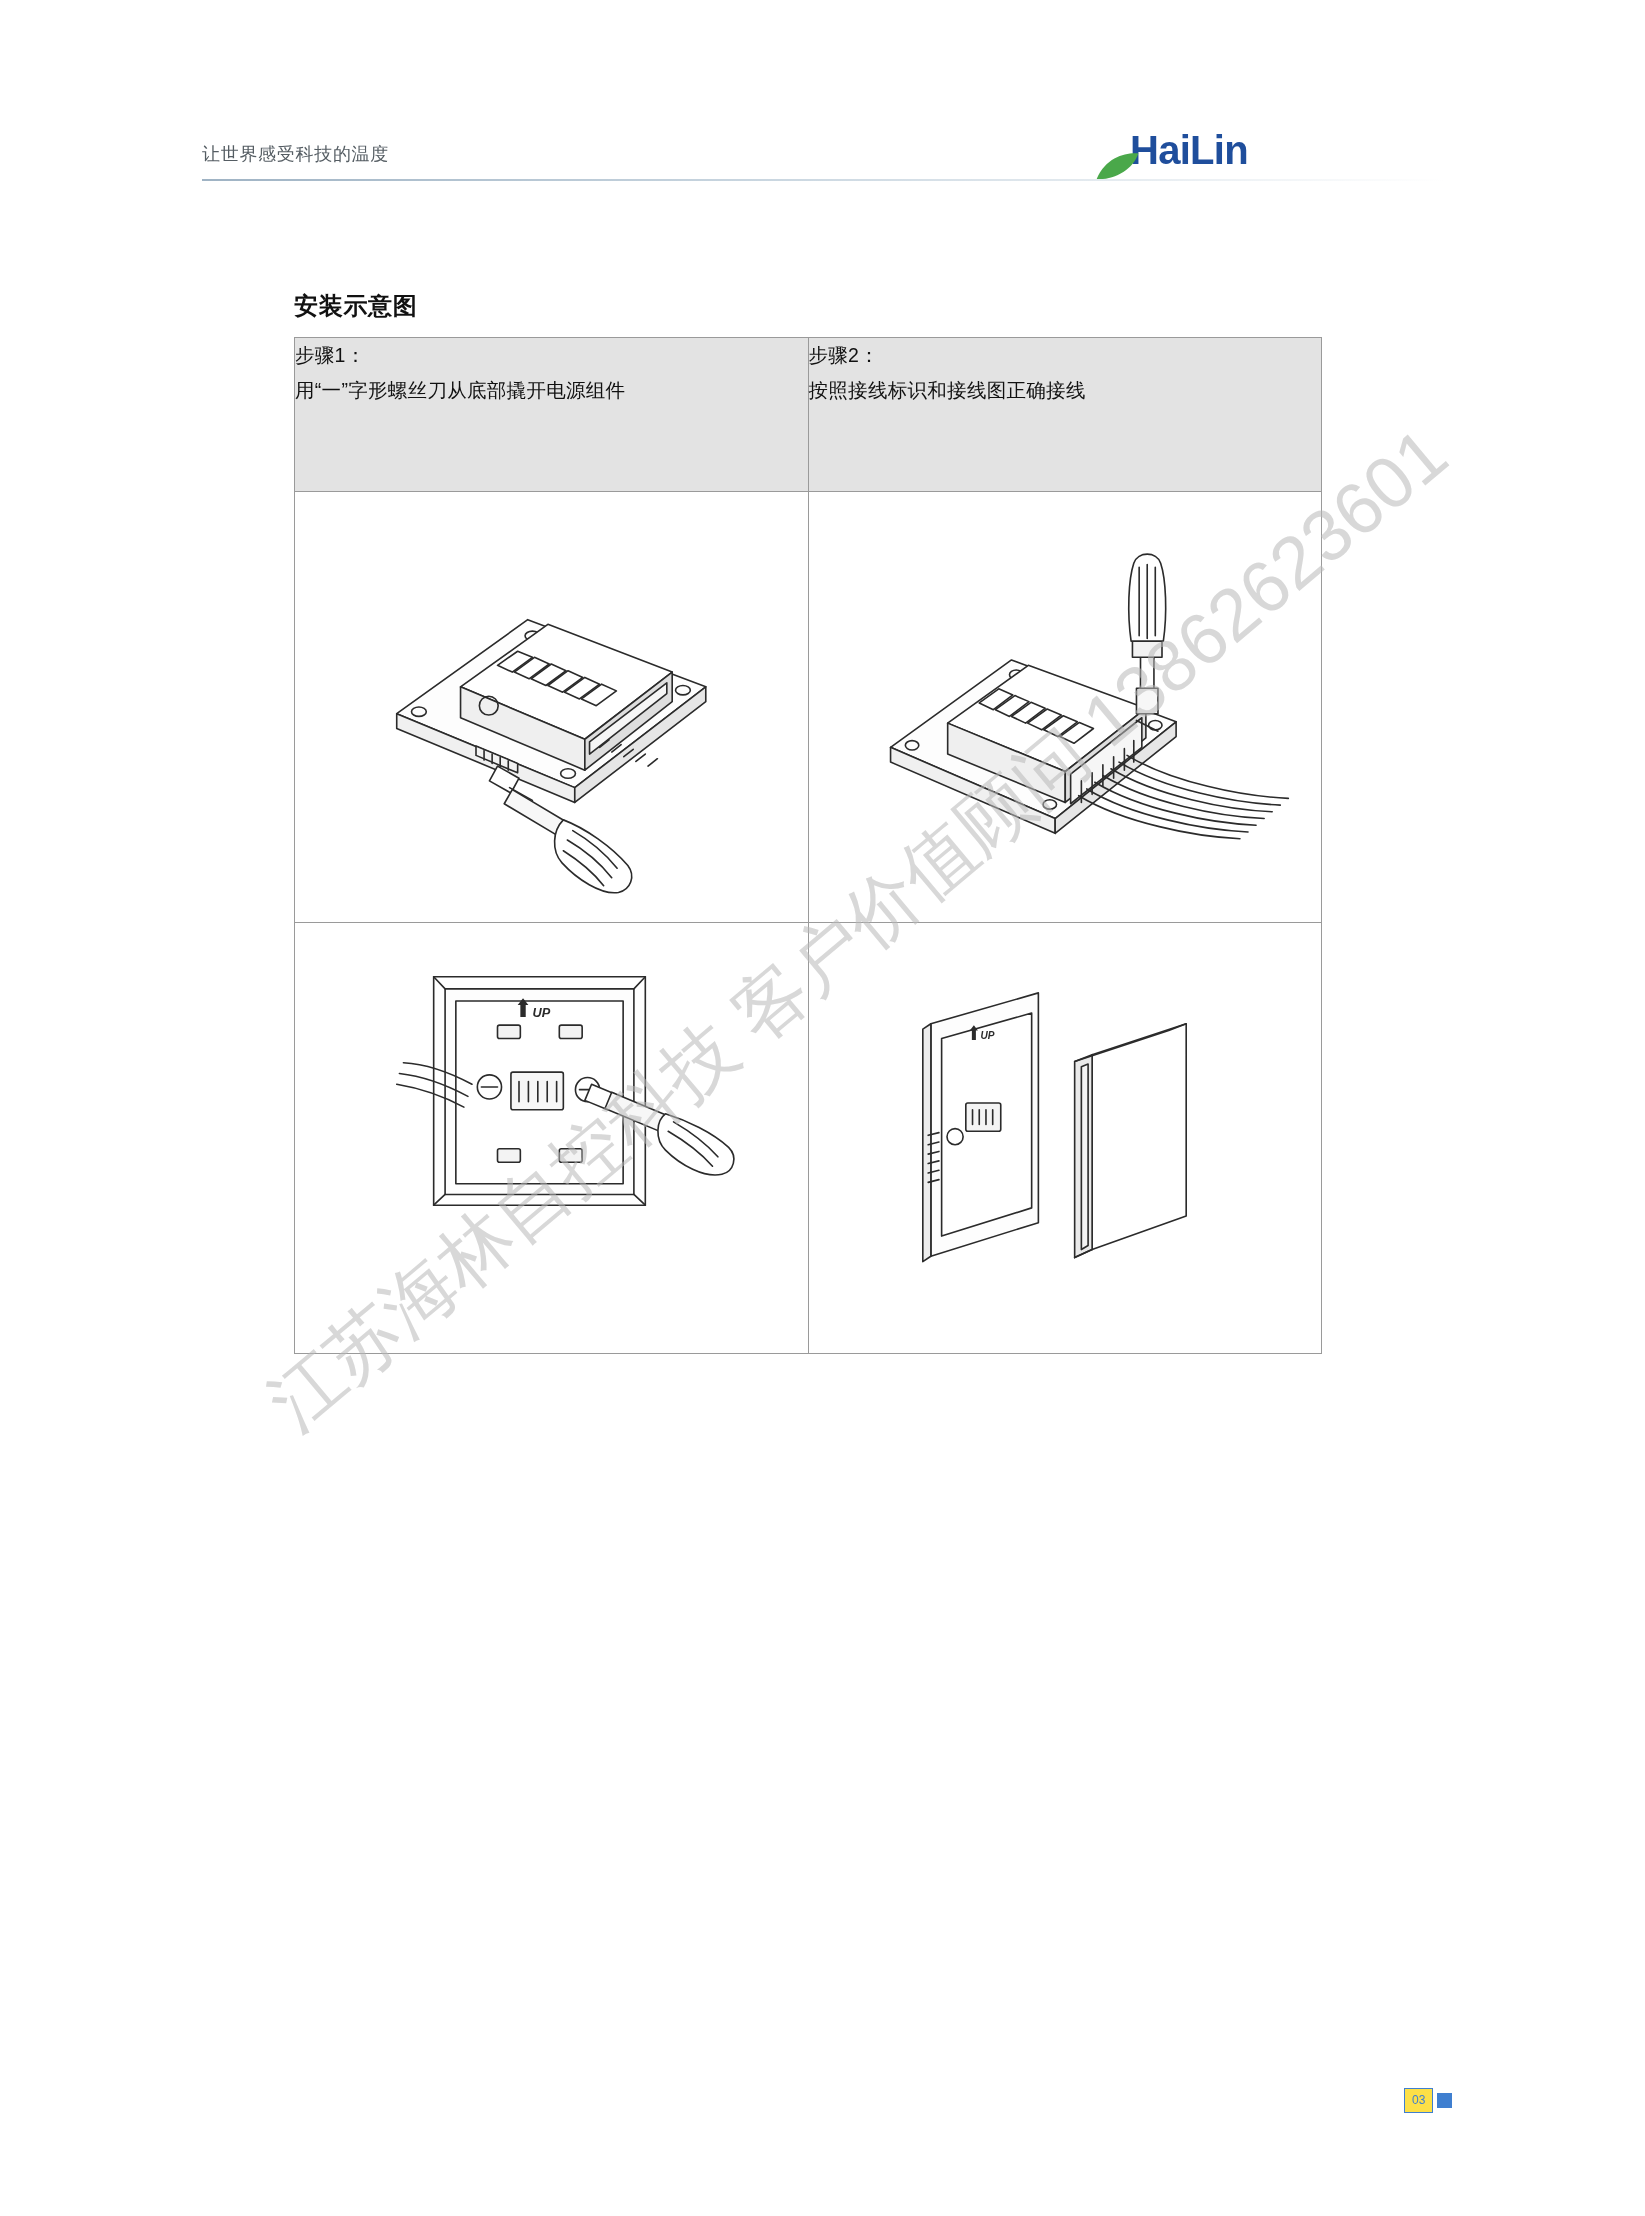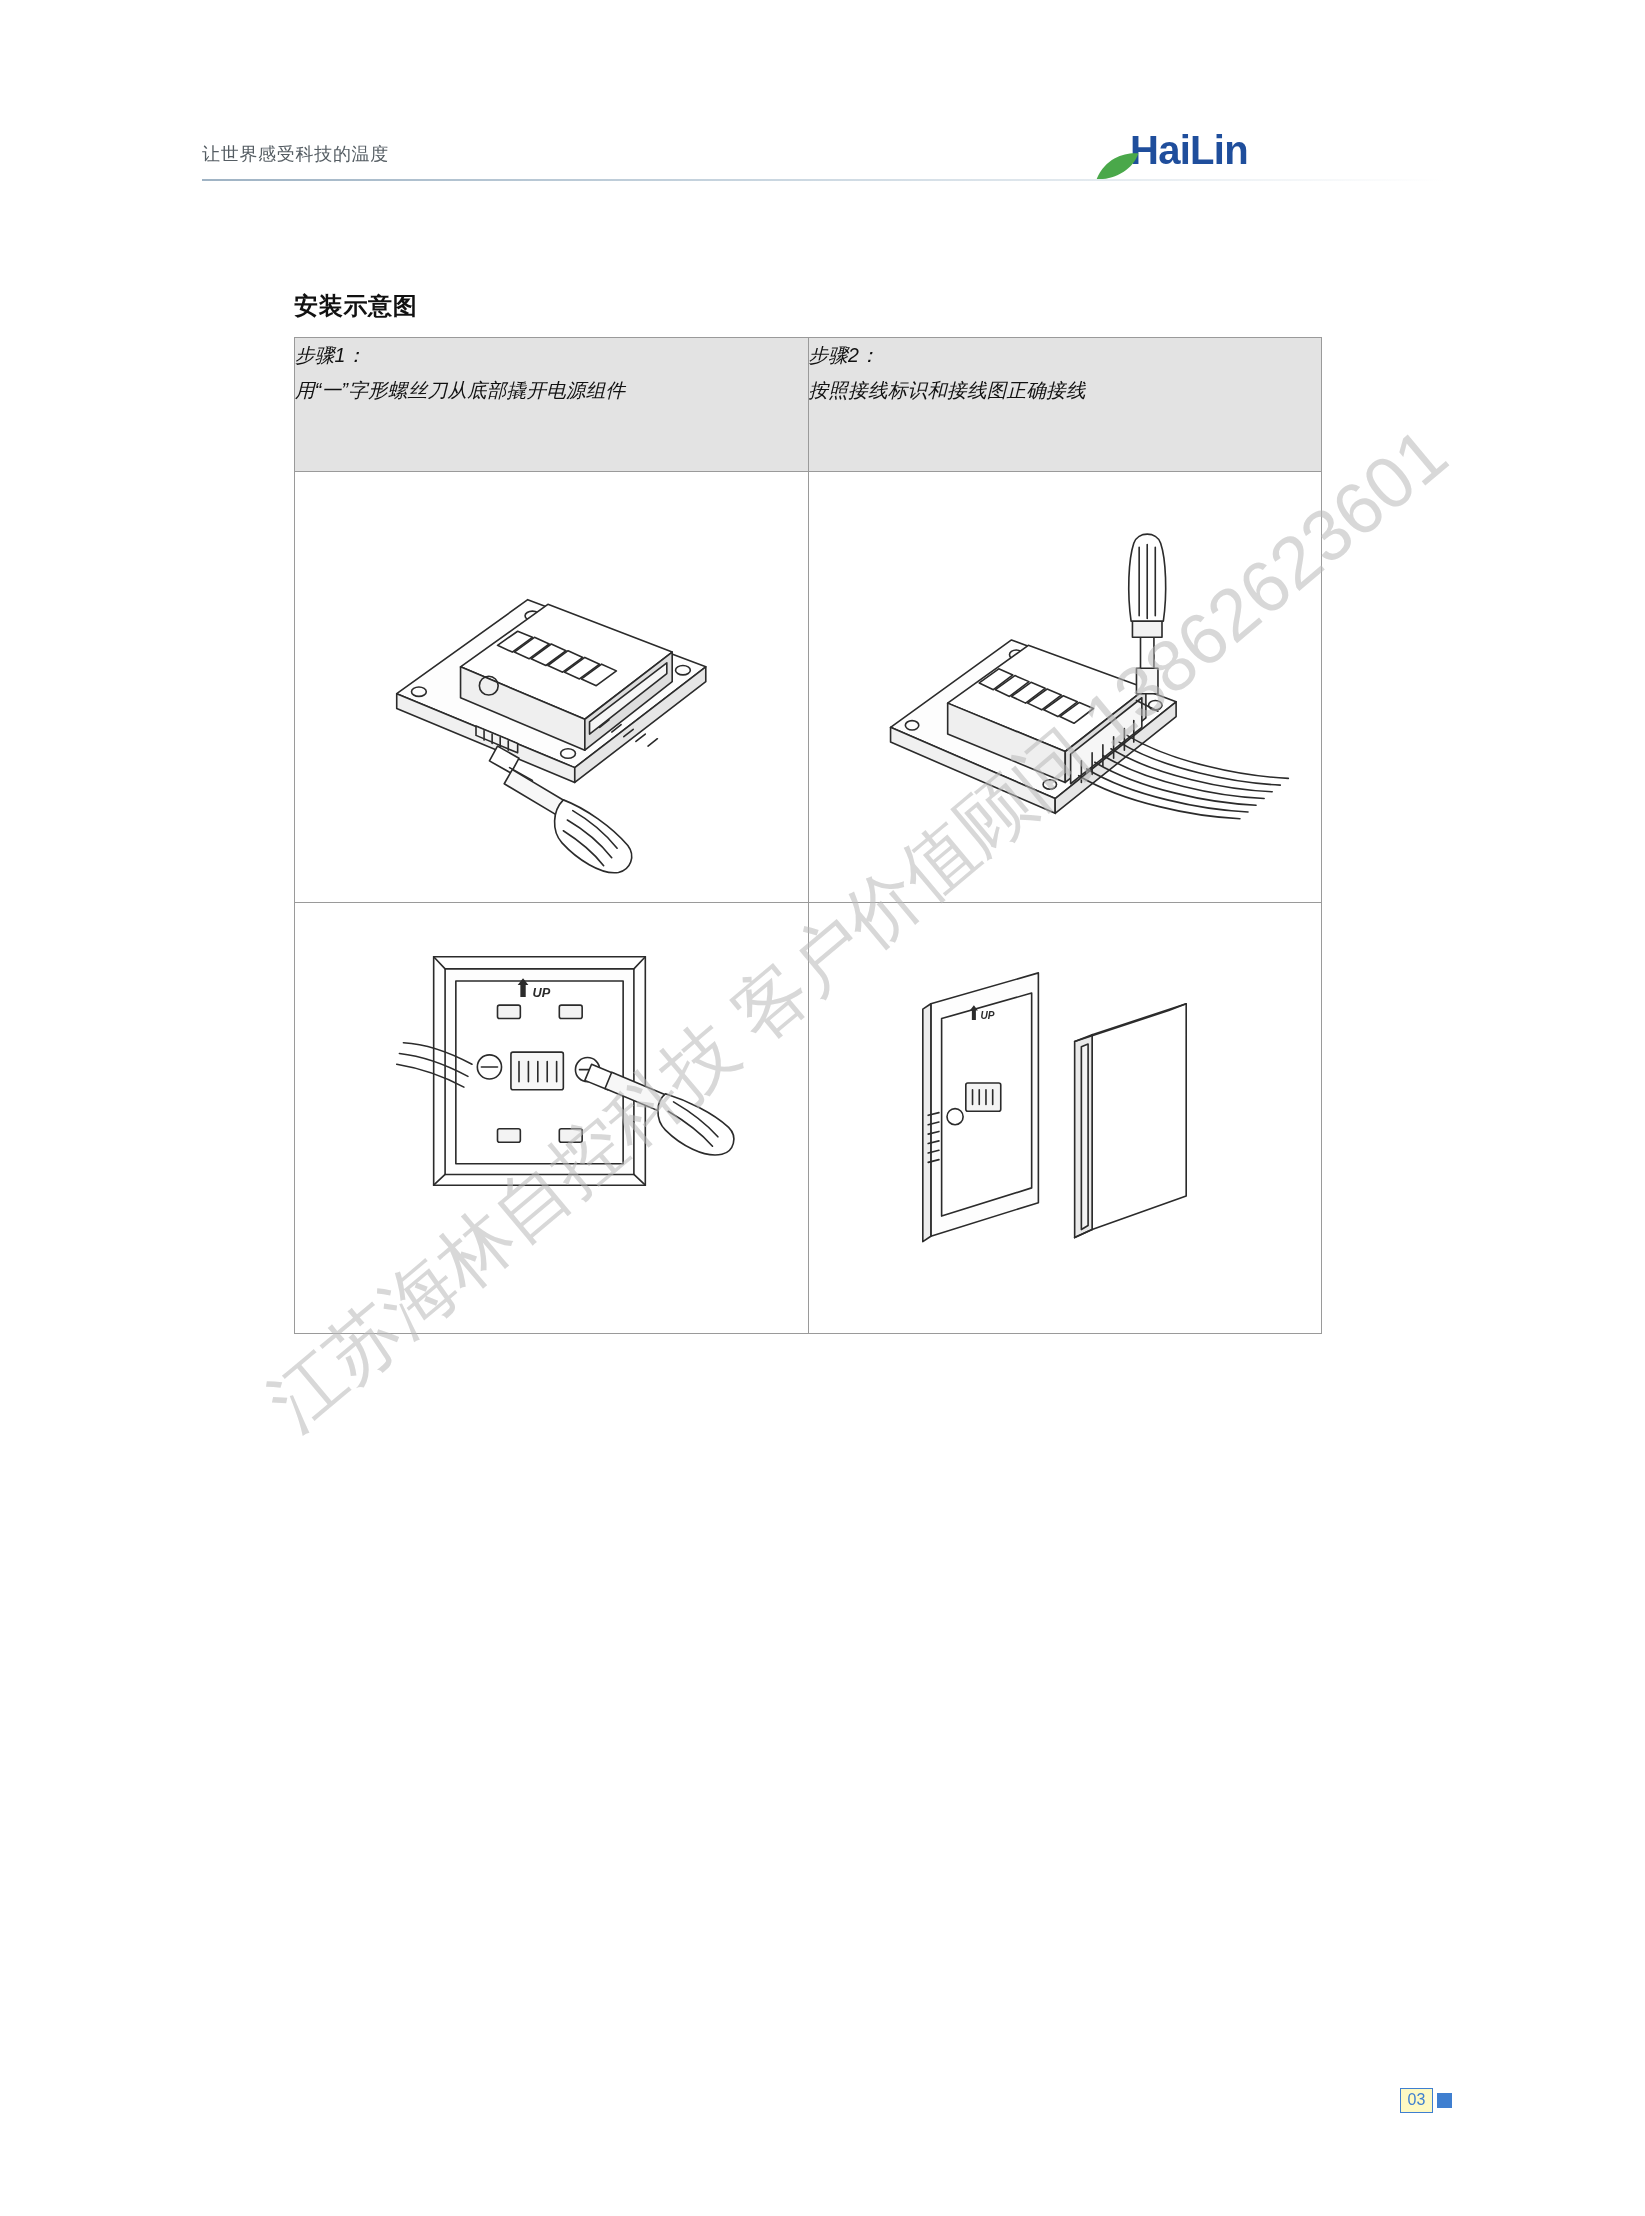--- a/index.html
+++ b/index.html
@@ -82,24 +82,23 @@
     border-collapse: collapse;
     table-layout: fixed;
   }
   .steps-table td {
     border: 1.3px solid #9a9a9a;
     vertical-align: top;
     padding: 0;
   }
   .cell-caption {
     background: #e3e3e3;
-    height: 134px;
+    height: 154px;
     padding: 32px 0 0 30px;
     box-sizing: border-box;
-    font-style: italic;
   }
   .cap-line {
     font-size: 19.5px;
     line-height: 35px;
     color: #111111;
     letter-spacing: 0.3px;
     white-space: nowrap;
   }
   .cell-figure {
     background: #ffffff;
@@ -143,24 +142,24 @@
   .page-badge {
     position: absolute;
     right: 193px;
     top: 2088px;
     display: flex;
     align-items: center;
   }
   .page-badge .num {
     border: 1.3px solid #3f7fd0;
     color: #3f7fd0;
-    font-size: 16px;
+    font-size: 12px;
     line-height: 20px;
     padding: 1.3px 6.7px 2px 6.7px;
-    background: #fef9c3;
+    background: #fde047;
   }
   .page-badge .sq {
     width: 15px;
     height: 15px;
     background: #3f7fd0;
     margin-left: 4px;
   }
 </style>
 </head>
 <body>

